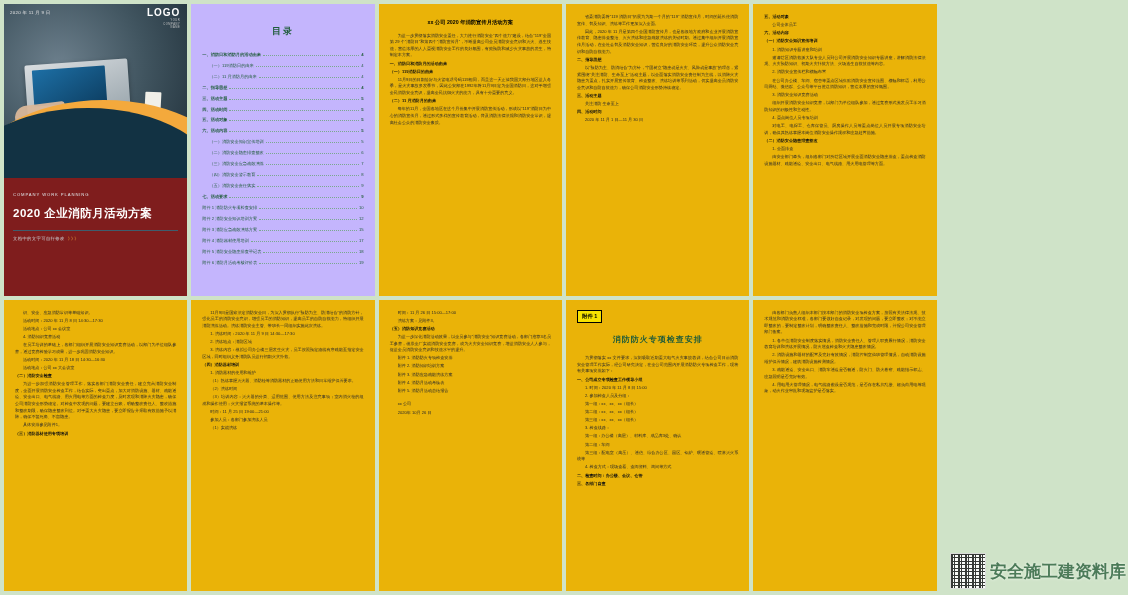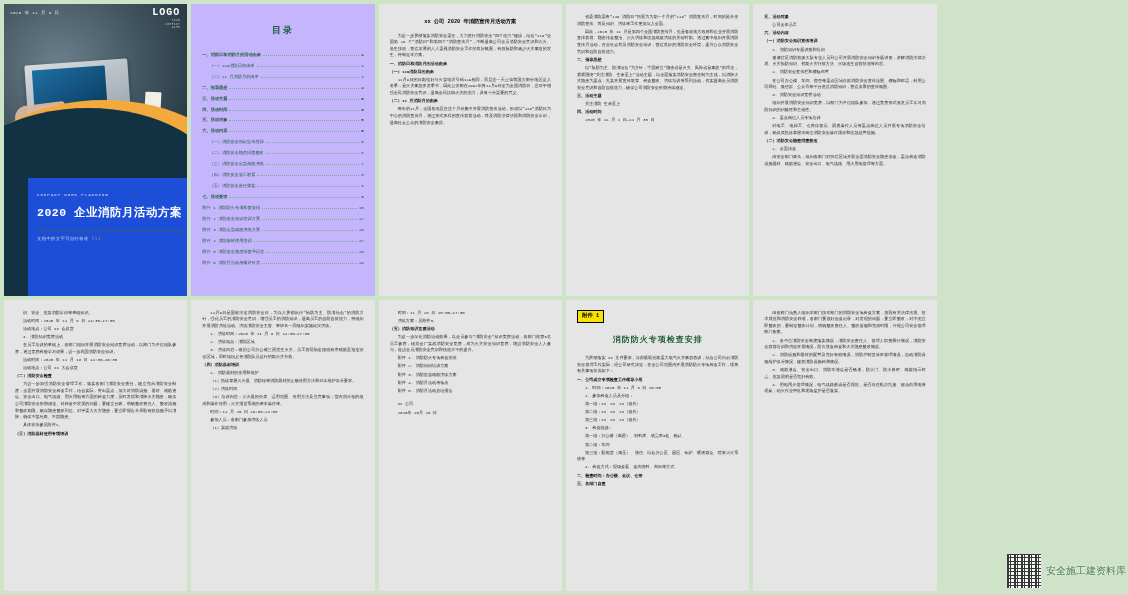--- a/index.html
+++ b/index.html
@@ -15,24 +15,23 @@
     background:#cfe3c8;
   }
   .grid{
     position:absolute;inset:0;
     display:grid;
     grid-template-columns:repeat(6,1fr);
     grid-template-rows:repeat(2,1fr);
     gap:4px;
     padding:4px;
     box-sizing:border-box;
-    font-family:Liberation Mono, monospace;
   }
   .page{
-    background:#e5e5e5;
+    background:#eab308;
     position:relative;
     overflow:hidden;
     box-sizing:border-box;
     padding:10px 11px;
     font-size:4.1px;
     line-height:1.62;
     color:#2a2a2a;
   }
   .page p{margin:0 0 1.5px 0;text-align:justify;}
   .ttl{
@@ -86,22 +85,22 @@
   }
   .cover-curve{
     position:absolute;top:96px;left:-30px;width:260px;height:150px;
     background:#f4a93c;border-radius:50%;z-index:2;
   }
   .cover-curve2{
     position:absolute;top:104px;left:-46px;width:260px;height:150px;
     background:#123243;border-radius:50%;z-index:3;
   }
   .cover-body{
-    position:absolute;left:0;bottom:0;width:100%;height:118px;background:#1d4ed8;z-index:5;
-    padding:0 9px;box-sizing:border-box;margin-left:24px;
+    position:absolute;left:0;bottom:0;width:100%;height:118px;background:#7f1d1d;z-index:5;
+    padding:0 9px;box-sizing:border-box;
   }
   .cover-en{font-size:4.2px;letter-spacing:.9px;color:#dfe4e7;margin-top:14px;}
   .cover-h1{font-size:11.5px;font-weight:bold;color:#fff;margin-top:6px;letter-spacing:.5px;}
   .cover-line{width:100%;height:1px;background:#3e5d6e;margin:7px 0 5px;}
   .cover-sub{font-size:4.3px;color:#cfd8dd;letter-spacing:.4px;}
   .cover-sub .arrow{color:#f4a93c;letter-spacing:-1px;margin-left:3px;}
 
   
   .toc{background:#c4b5fd;}
   .toc .ttl{font-size:9px;color:#1f5c3a;margin:10px 0 12px;letter-spacing:2px;}
@@ -120,21 +119,21 @@
     font-size:5.4px;padding:1.5px 4px;border:1px solid #000;margin-bottom:6px;
   }
   .att-ttl{
     text-align:center;font-weight:bold;color:#1f5c3a;font-size:8px;margin:5px 0 8px;letter-spacing:1px;
   }
 
   
   .wm{
     position:absolute;right:2px;bottom:6px;z-index:30;
     display:flex;align-items:center;gap:4px;
-    color:#3b6d4a;font-weight:normal;font-size:10px;
+    color:#3b6d4a;font-weight:bold;font-size:17px;
     text-shadow:0 0 3px rgba(255,255,255,.85);
     opacity:.88;pointer-events:none;
   }
   .wm .qr{
     width:34px;height:34px;background:#fff;border:1px solid #dcdcdc;
     background-image:
       linear-gradient(90deg,#222 25%,transparent 25%,transparent 50%,#222 50%,#222 62%,transparent 62%),
       linear-gradient(#222 18%,transparent 18%,transparent 42%,#222 42%,#222 55%,transparent 55%);
     background-size:7px 7px,7px 7px;
   }

